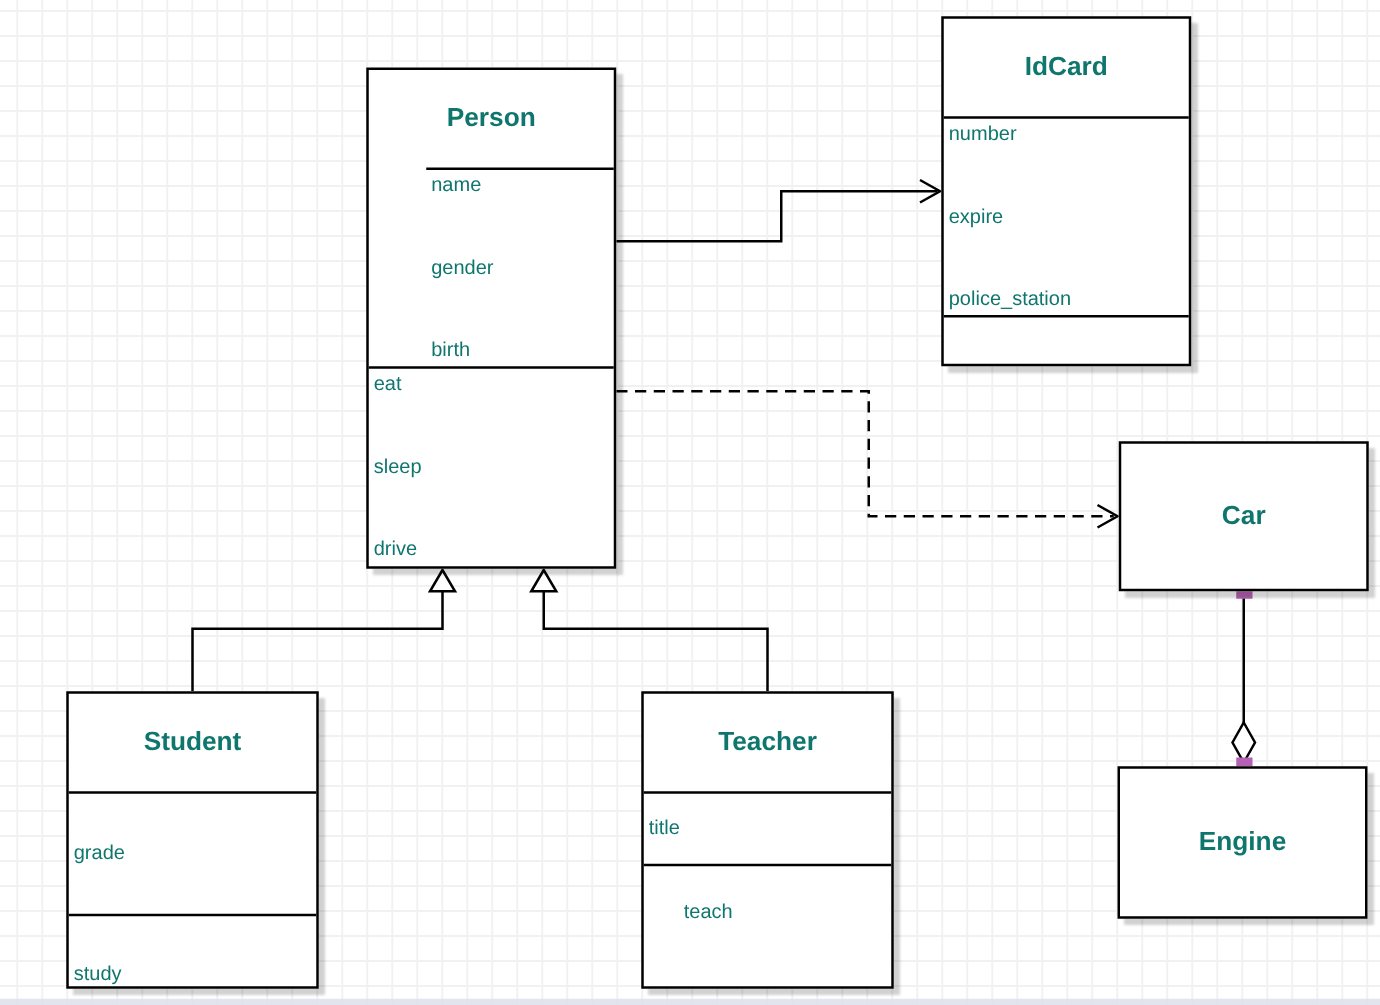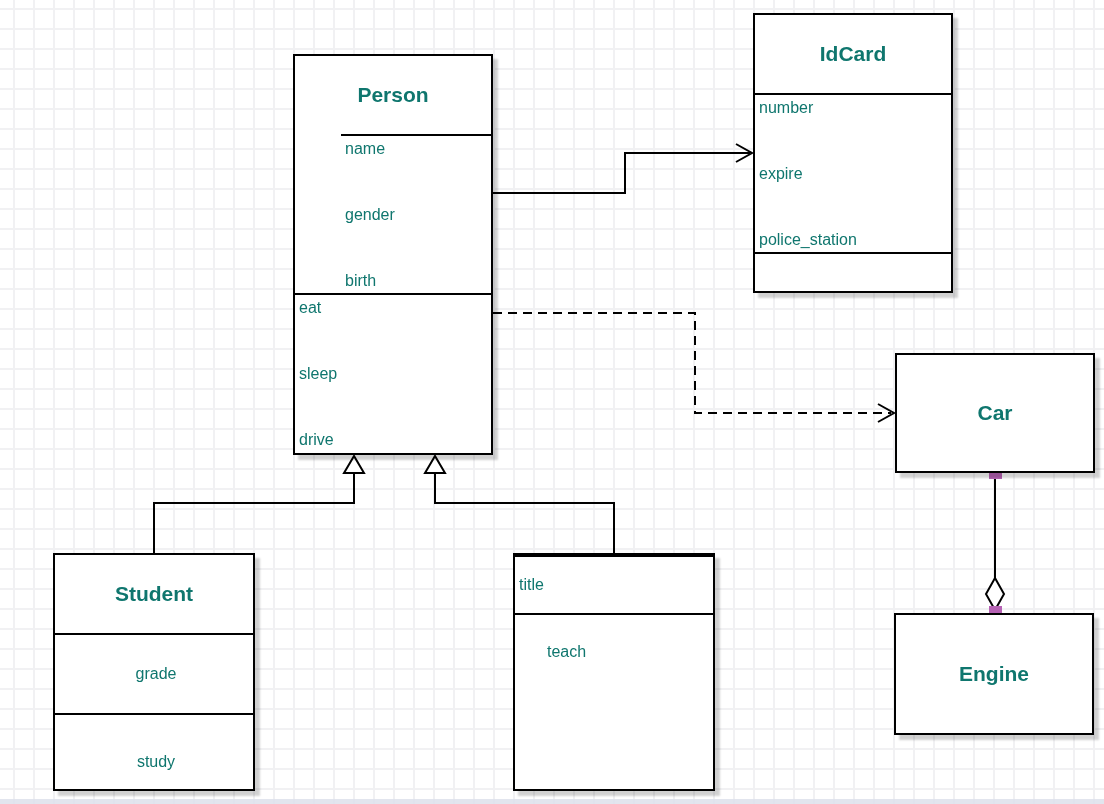--- a/index.html
+++ b/index.html
@@ -39,23 +39,23 @@
   .uml-comp div{white-space:nowrap;}
   
   #cls-person {left:293px;top:54px;width:200px;height:401px;}
   #cls-person  .uml-title{height:78px;}
   #cls-person  .c-attrs{height:159px;margin-left:46px;}
   #cls-person  .c-methods{height:160px;}
   #cls-idcard {left:753px;top:13px;width:200px;height:280px;}
   #cls-idcard  .uml-title{height:78px;}
   #cls-idcard  .c-attrs{height:159px;}
   #cls-idcard  .c-methods{height:39px;}
-  #cls-student{left:53px;top:553px;width:202px;height:238px;text-align:center;}
+  #cls-student{left:53px;top:553px;width:202px;height:238px;}
   #cls-student .uml-title{height:78px;}
-  #cls-student .c-attrs{height:80px;}
+  #cls-student .c-attrs{height:98px;}
   #cls-student .c-methods{height:96px;}
   #cls-teacher{left:513px;top:553px;width:202px;height:238px;}
   #cls-teacher .uml-title{height:78px;}
   #cls-teacher .c-attrs{height:58px;}
   #cls-teacher .c-methods{height:76px;padding-left:32px;}
   #cls-car    {left:895px;top:353px;width:200px;height:120px;}
   #cls-car    .uml-title{height:116px;}
   #cls-engine {left:894px;top:613px;width:200px;height:122px;}
   #cls-engine .uml-title{height:118px;}
 
@@ -132,20 +132,21 @@
     <div class="uml-title">Student</div>
     <div class="uml-comp c-attrs">
       <div>grade</div>
     </div>
     <div class="uml-comp c-methods">
       <div>study</div>
     </div>
   </div>
 
   <div id="cls-teacher" class="uml-class">
+    <div class="uml-title">Teacher</div>
     <div class="uml-comp c-attrs">
       <div>title</div>
     </div>
     <div class="uml-comp c-methods">
       <div>teach</div>
     </div>
   </div>
 
   <div id="cls-engine" class="uml-class">
     <div class="uml-title">Engine</div>

